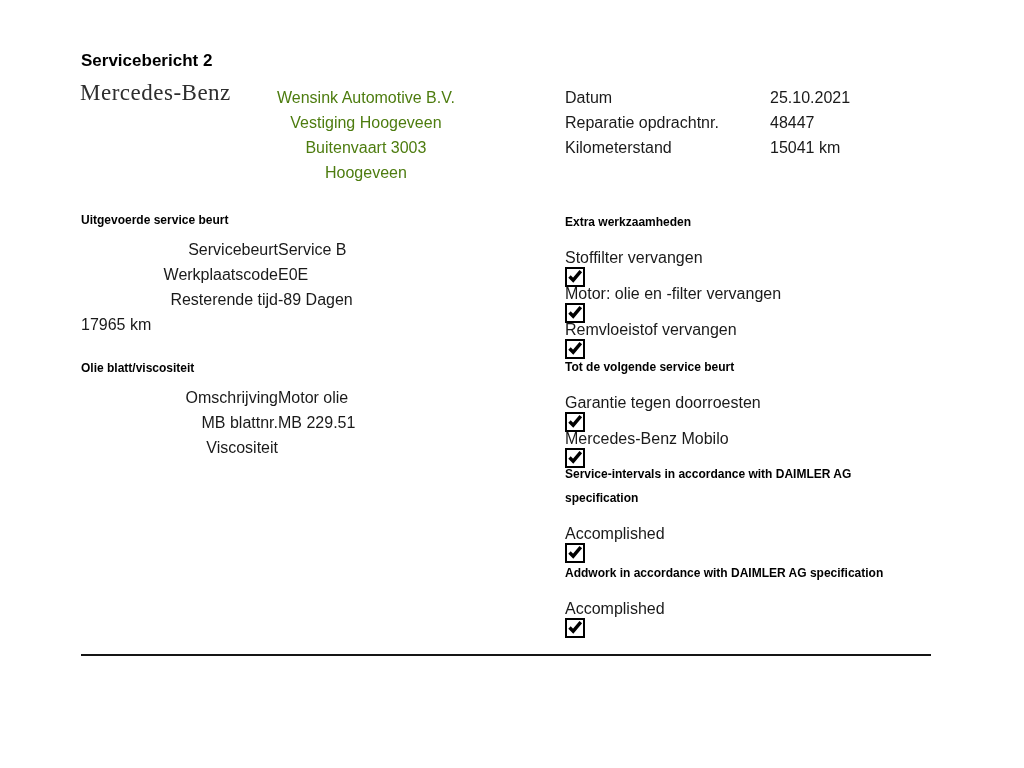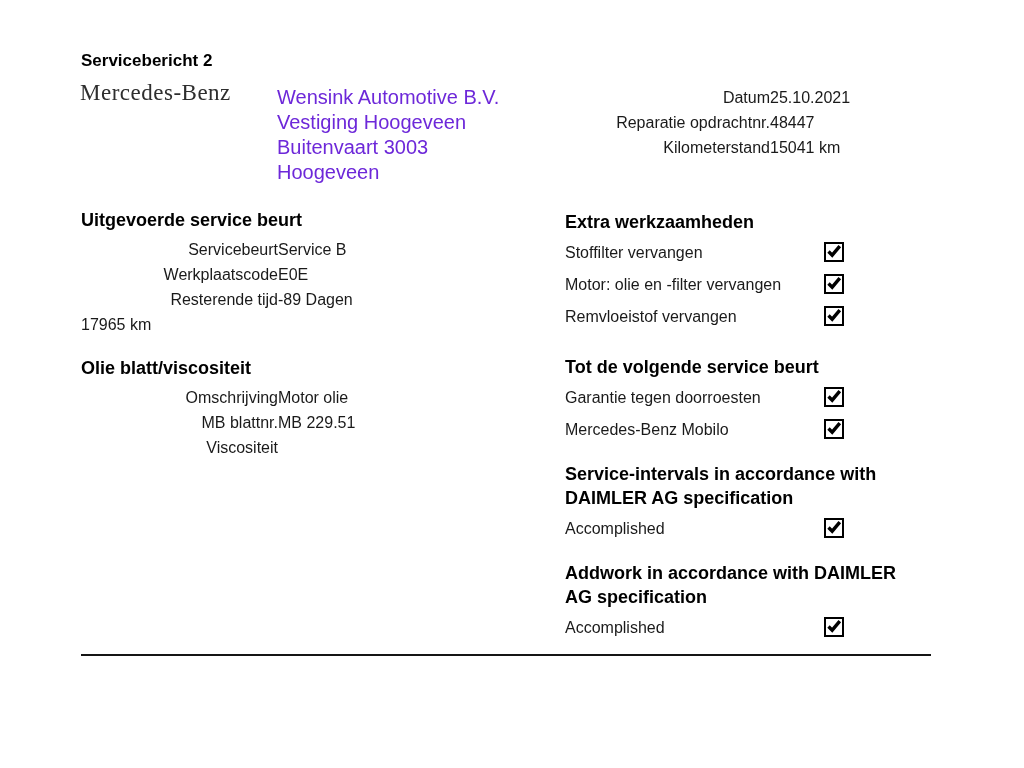--- a/index.html
+++ b/index.html
@@ -16,45 +16,45 @@
     position: absolute; left: 81px; top: 51px;
     font-size: 17px; font-weight: bold; color: #000;
   }
   .brand {
     position: absolute; left: 80px; top: 80px;
     font-family: "Liberation Serif", serif;
     font-size: 23px; color: #2e2e2e; letter-spacing: 0.5px;
   }
   .dealer {
     position: absolute; left: 277px; top: 85px;
-    font-size: 20px; line-height: 25px; color: #6d28d9;
+    font-size: 16px; line-height: 25px; color: #4d7c0f; text-align: center;
   }
   .header-info {
     position: absolute; left: 565px; top: 85px;
-    font-size: 16px; line-height: 25px; text-align: right;
+    font-size: 16px; line-height: 25px;
   }
   .header-info .row { display: flex; }
   .header-info .lbl { width: 205px; }
 
   .section { position: absolute; font-size: 16px; }
   .section h2 {
-    font-size: 18px; font-weight: bold; color: #000;
+    font-size: 12px; font-weight: bold; color: #000;
     line-height: 20px; margin-bottom: 7px;
   }
   .kv-row { display: flex; line-height: 25px; text-align: right; }
   .kv-row .lbl { width: 197px; }
 
   .sec-service { left: 81px; top: 210px; }
   .sec-oil     { left: 81px; top: 358px; }
 
   .checklist { width: 350px; }
   .checklist h2 { line-height: 24px; margin-bottom: 4px; }
   .check-item {
-    display: flex; align-items: flex-end;
-    margin-top: 7px; margin-bottom: 11px; height: 21px;
+    display: flex; align-items: flex-start;
+    margin-top: 15px; margin-bottom: 11px; height: 21px; flex-direction: column;
   }
   .check-item .lbl { width: 259px; font-size: 16px; }
   .checkbox {
     width: 20px; height: 20px;
     border: 2px solid #000; background: #fff;
     display: inline-flex; align-items: center; justify-content: center;
     flex: 0 0 auto;
   }
   .checkbox svg { display: block; margin-top: -2px; }
 

